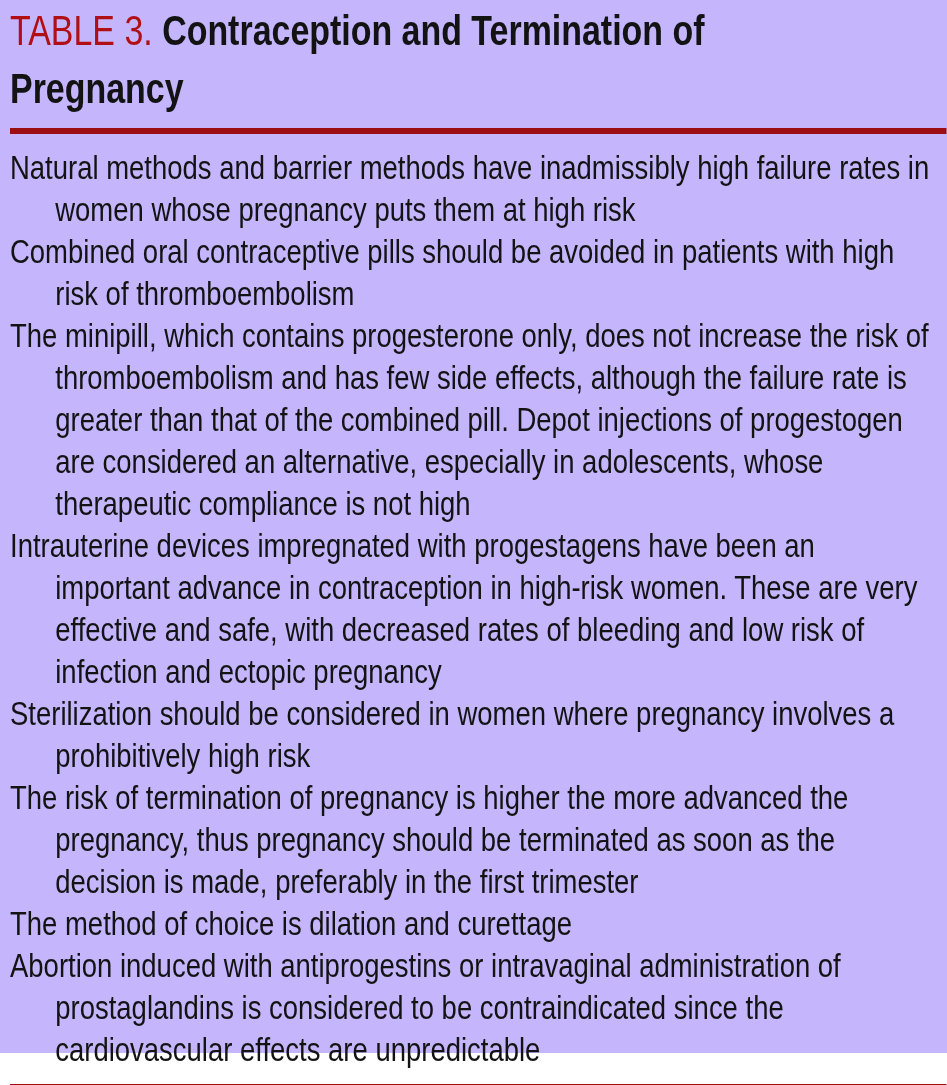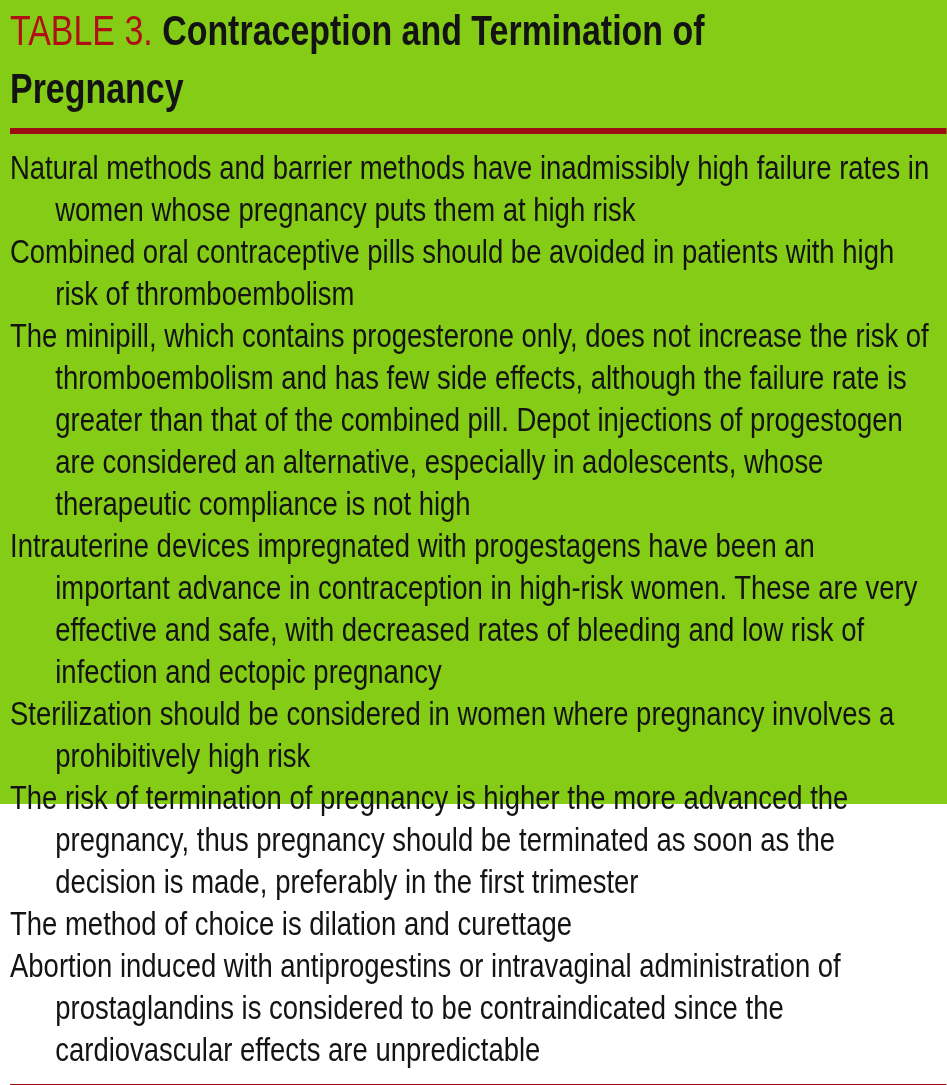--- a/index.html
+++ b/index.html
@@ -10,22 +10,22 @@
   body {
     width: 947px;
     height: 1085px;
     overflow: hidden;
     font-family: "Liberation Sans", sans-serif;
     -webkit-font-smoothing: antialiased;
   }
   .page {
     position: relative;
     width: 947px;
-    height: 804px;
-    background: #84cc16;
+    height: 1053px;
+    background: #c4b5fd;
   }
   
   .squeeze {
     position: absolute;
     top: 0;
     left: 10px;
     width: 1146px;
     transform: scaleX(0.808);
     transform-origin: 0 0;
   }

